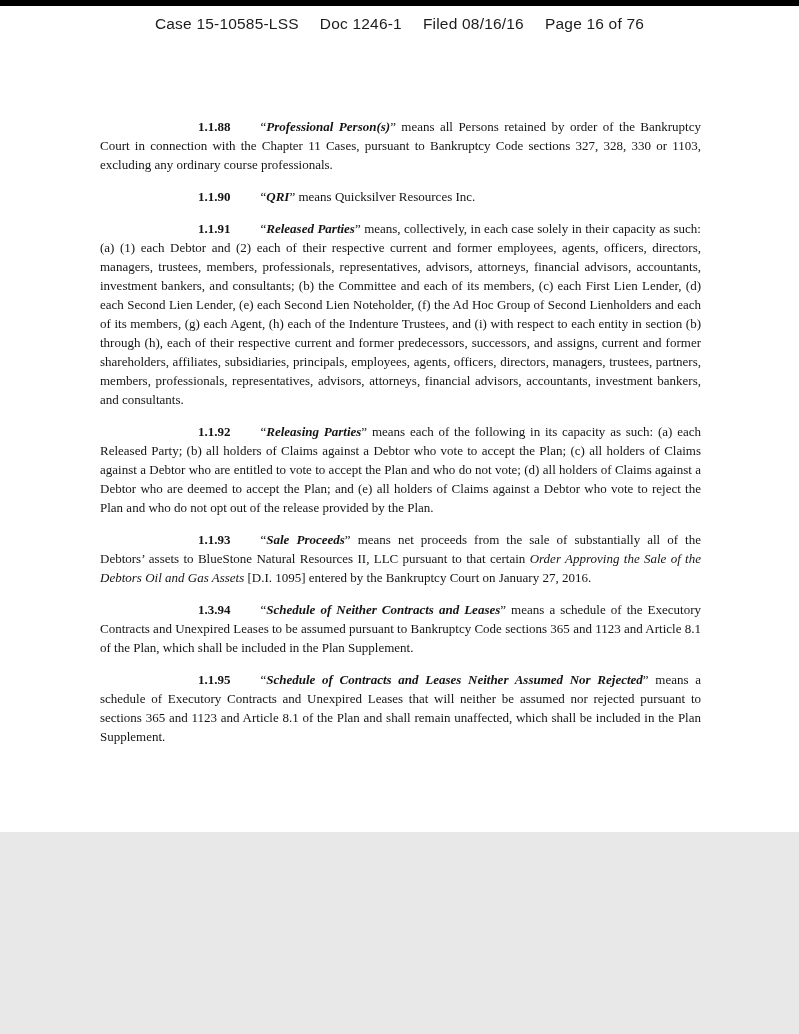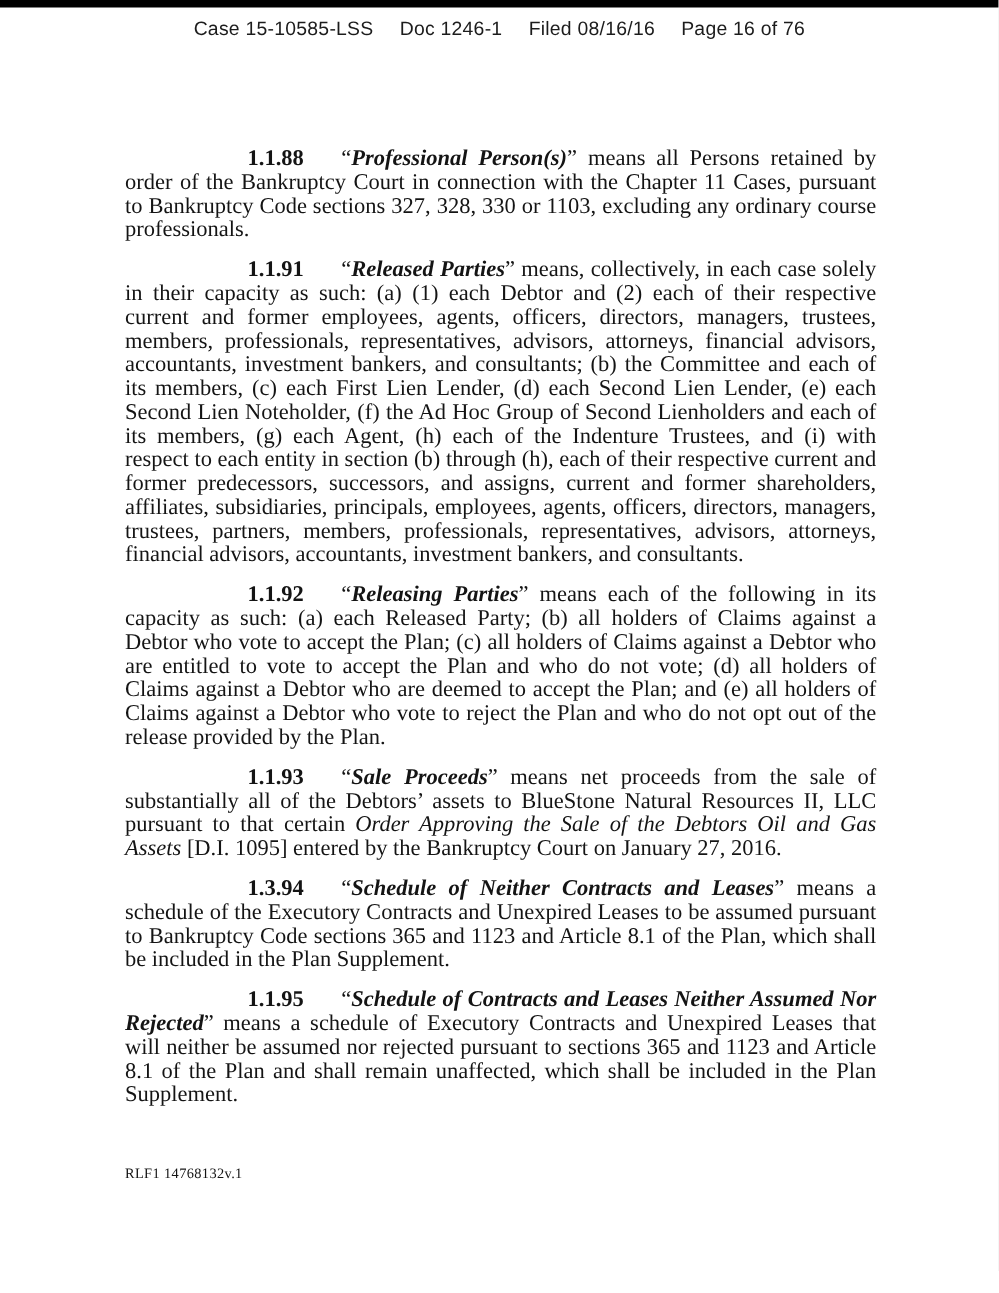--- a/index.html
+++ b/index.html
@@ -1,20 +1,20 @@
 <!DOCTYPE html>
 <html><head>
 <meta charset="utf-8">
 <style>
   * { margin: 0; padding: 0; box-sizing: border-box; }
   html, body { background: #e8e8e8; }
   .page {
     position: relative;
     width: 799px;
-    height: 1034px;
+    height: 832px;
     background: #ffffff;
     overflow: hidden;
     font-family: "Liberation Serif", serif;
     color: #141414;
   }
   .topbar {
     position: absolute;
     top: 0; left: 0;
     width: 100%; height: 6px;
     background: #000000;
@@ -29,21 +29,21 @@
     font-family: "Liberation Sans", sans-serif;
     font-size: 15.5px;
     color: #1c1c1c;
     letter-spacing: 0.2px;
   }
   .content {
     position: absolute;
     top: 117px;
     left: 100px;
     width: 601px;
-    font-size: 18px;
+    font-size: 13px;
     line-height: 19px;
   }
   p.section {
     text-align: justify;
     text-indent: 98px;
     margin: 0 0 13px 0;
   }
   p.section .num { font-weight: bold; }
   p.section .tab { display: inline-block; width: 30px; }
   .bi { font-weight: bold; font-style: italic; }
@@ -72,20 +72,21 @@
 
   <div class="stamp">
     <span>Case 15-10585-LSS</span>
     <span>Doc 1246-1</span>
     <span>Filed 08/16/16</span>
     <span>Page 16 of 76</span>
   </div>
 
   <div class="content">
       <p class="section"><span class="num">1.1.88</span><span class="tab"></span><span>“</span><span class="bi">Professional Person(s)</span><span>” means all Persons retained by order of the Bankruptcy Court in connection with the Chapter 11 Cases, pursuant to Bankruptcy Code sections 327, 328, 330 or 1103, excluding any ordinary course professionals.</span></p>
+      <p class="section"><span class="num">1.1.90</span><span class="tab"></span><span>“</span><span class="bi">QRI</span><span>” means Quicksilver Resources Inc.</span></p>
       <p class="section"><span class="num">1.1.91</span><span class="tab"></span><span>“</span><span class="bi">Released Parties</span><span>” means, collectively, in each case solely in their capacity as such:  (a) (1) each Debtor and (2) each of their respective current and former employees, agents, officers, directors, managers, trustees, members, professionals, representatives, advisors, attorneys, financial advisors, accountants, investment bankers, and consultants; (b) the Committee and each of its members, (c) each First Lien Lender, (d) each Second Lien Lender, (e) each Second Lien Noteholder, (f) the Ad Hoc Group of Second Lienholders and each of its members, (g) each Agent, (h) each of the Indenture Trustees, and (i) with respect to each entity in section (b) through (h), each of their respective current and former predecessors, successors, and assigns, current and former shareholders, affiliates, subsidiaries, principals, employees, agents, officers, directors, managers, trustees, partners, members, professionals, representatives, advisors, attorneys, financial advisors, accountants, investment bankers, and consultants.</span></p>
       <p class="section"><span class="num">1.1.92</span><span class="tab"></span><span>“</span><span class="bi">Releasing Parties</span><span>” means each of the following in its capacity as such: (a) each Released Party; (b) all holders of Claims against a Debtor who vote to accept the Plan; (c) all holders of Claims against a Debtor who are entitled to vote to accept the Plan and who do not vote; (d) all holders of Claims against a Debtor who are deemed to accept the Plan; and (e) all holders of Claims against a Debtor who vote to reject the Plan and who do not opt out of the release provided by the Plan.</span></p>
       <p class="section"><span class="num">1.1.93</span><span class="tab"></span><span>“</span><span class="bi">Sale Proceeds</span><span>” means net proceeds from the sale of substantially all of the Debtors’ assets to BlueStone Natural Resources II, LLC pursuant to that certain </span><span class="i">Order Approving the Sale of the Debtors Oil and Gas Assets</span><span> [D.I. 1095] entered by the Bankruptcy Court on January 27, 2016.</span></p>
       <p class="section"><span class="num">1.3.94</span><span class="tab"></span><span>“</span><span class="bi">Schedule of Neither Contracts and Leases</span><span>” means a schedule of the Executory Contracts and Unexpired Leases to be assumed pursuant to Bankruptcy Code sections 365 and 1123 and Article 8.1 of the Plan, which shall be included in the Plan Supplement.</span></p>
       <p class="section"><span class="num">1.1.95</span><span class="tab"></span><span>“</span><span class="bi">Schedule of Contracts and Leases Neither Assumed Nor Rejected</span><span>” means a schedule of Executory Contracts and Unexpired Leases that will neither be assumed nor rejected pursuant to sections 365 and 1123 and Article 8.1 of the Plan and shall remain unaffected, which shall be included in the Plan Supplement.</span></p>
     </div>
 
   <div class="doc-ref">RLF1 14768132v.1</div>
 
 </div>

